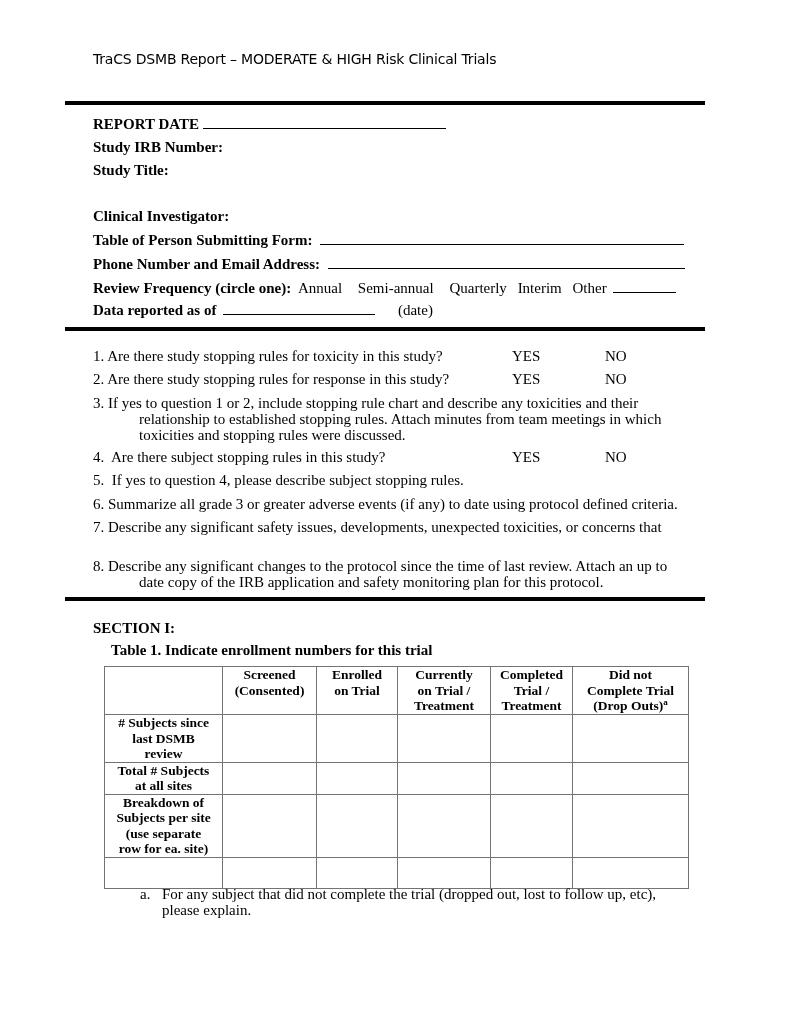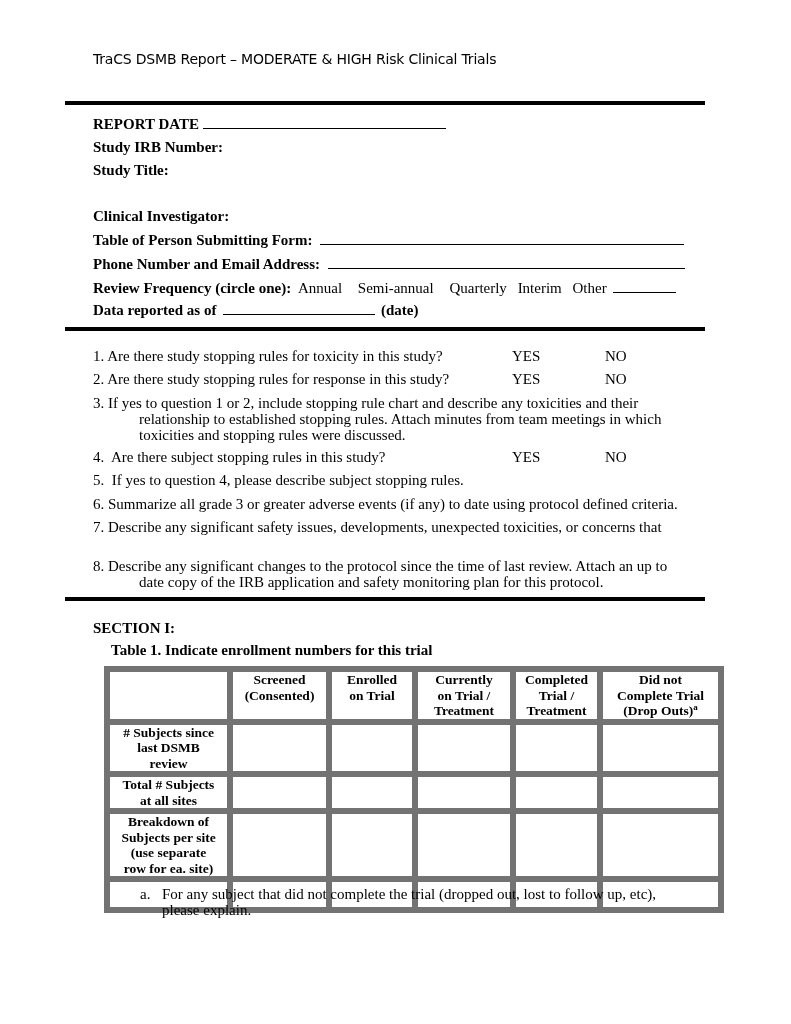--- a/index.html
+++ b/index.html
@@ -7,21 +7,21 @@
   .abs { position: absolute; white-space: nowrap; }
   .title { left: 93px; top: 51px; font-family: "DejaVu Sans", sans-serif; font-weight: normal; font-size: 14px; letter-spacing: -0.2px; }
   .rule { position: absolute; left: 65px; width: 640px; height: 4px; background: #000; }
   .serif { font-family: "Liberation Serif", serif; font-size: 15px; }
   .b { font-weight: bold; }
   .line { display: inline-block; border-bottom: 1.5px solid #000; height: 13px; vertical-align: baseline; }
   .q { left: 93px; font-family: "Liberation Serif", serif; font-size: 15px; }
   .q .indent { padding-left: 46px; display: block; }
   .yn { position: absolute; font-family: "Liberation Serif", serif; font-size: 15px; }
   table.enroll { position: absolute; left: 104px; top: 666px; border-collapse: collapse; font-family: "Liberation Serif", serif; font-size: 13.5px; font-weight: bold; }
-  table.enroll td, table.enroll th { border: 6px solid #737373; padding: 0 2px; text-align: center; vertical-align: top; line-height: 15.5px; }
+  table.enroll td, table.enroll th { border: 1px solid #737373; padding: 0 2px; text-align: center; vertical-align: top; line-height: 15.5px; }
   .footnote { left: 140px; top: 886px; font-family: "Liberation Serif", serif; font-size: 15px; line-height: 16px; white-space: normal; width: 560px; }
   .footnote .lbl { display: inline-block; width: 22px; }
   .footnote .cont { padding-left: 22px; display: block; }
   sup { font-size: 9px; line-height: 0; }
 </style>
 </head>
 <body>
 
 <div class="abs title">TraCS DSMB Report – MODERATE &amp; HIGH Risk Clinical Trials</div>
 
@@ -50,21 +50,21 @@
   <span style="margin-left:12px;">Semi-annual</span>
   <span style="margin-left:12px;">Quarterly</span>
   <span style="margin-left:7px;">Interim</span>
   <span style="margin-left:7px;">Other</span>
   <span class="line" style="width:63px; margin-left:3px;"></span>
 </div>
 
 <div class="abs serif" style="left:93px; top:301px;">
   <span class="b">Data reported as of</span>
   <span class="line" style="width:152px; margin-left:3px;"></span>
-  <span style="margin-left:2px;font-weight:bold;">(date)</span>
+  <span style="margin-left:19px;">(date)</span>
 </div>
 
 <div class="rule" style="top:327px;"></div>
 
 <div class="abs q" style="top:348px;">
   <span>1.</span> <span>Are there study stopping rules for toxicity in this study?</span>
 </div>
 <div class="yn" style="left:512px; top:348px;">YES</div>
 <div class="yn" style="left:605px; top:348px;">NO</div>
 

